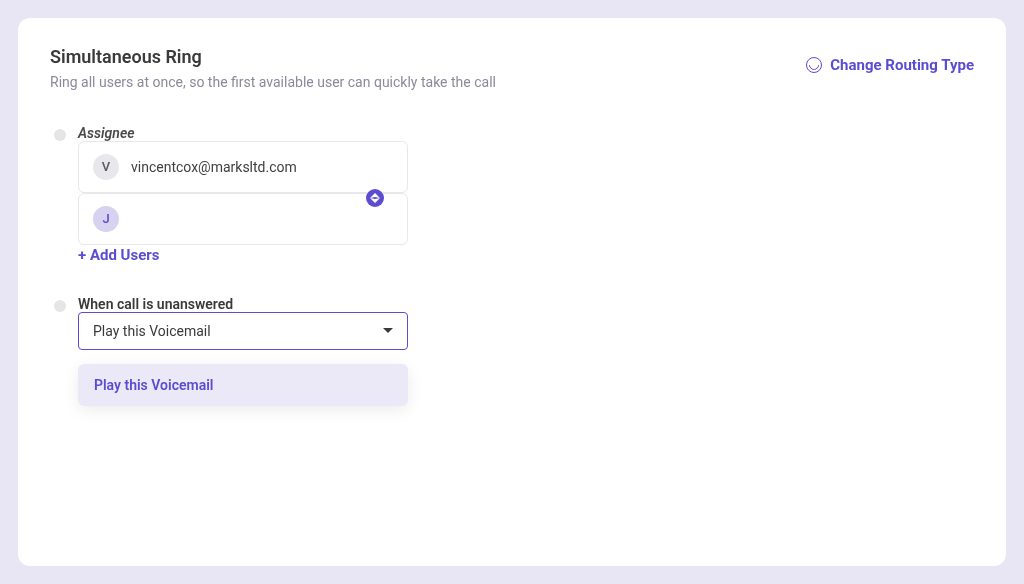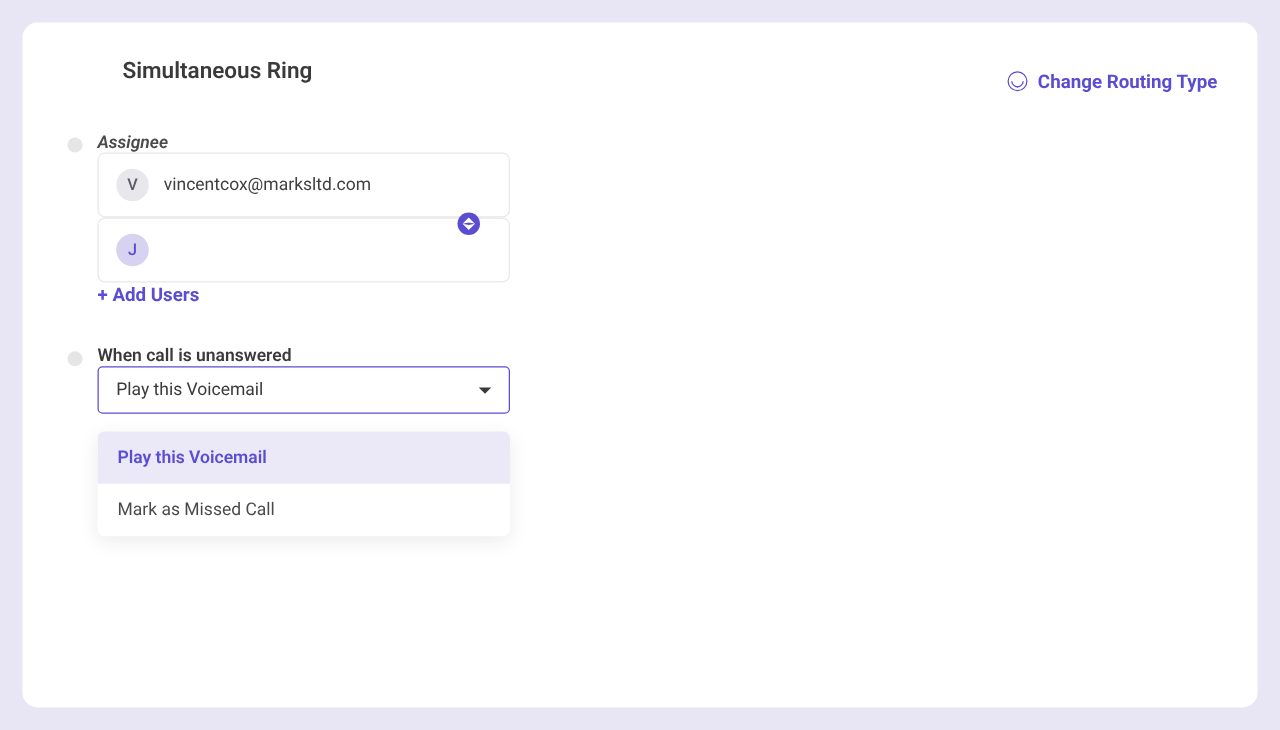--- a/index.html
+++ b/index.html
@@ -18,21 +18,20 @@
       background: #ffffff;
       border-radius: 12px;
       padding: 28px 32px;
       height: 548px;
       position: relative;
     }
     .header {
       display: flex;
       justify-content: space-between;
       align-items: flex-start;
-      margin-left: 48px;
     }
     .title-block {
       flex: 1;
     }
     .page-title {
       font-size: 18px;
       font-weight: 600;
       color: #3a3a3a;
       margin-bottom: 6px;
     }
@@ -206,20 +205,21 @@
       color: #4a4a4a;
     }
   </style>
 </head>
 <body>
 
 <div class="card">
   <div class="header">
     <div class="title-block">
       <h1 class="page-title">Simultaneous Ring</h1>
+      <p class="page-description">Ring all users at once, so the first available user can quickly take the call</p>
     </div>
     <div class="change-routing">
       <span class="change-routing-icon"></span>
       <span>Change Routing Type</span>
     </div>
   </div>
 
   <div class="section">
     <div class="section-label">Assignee</div>
     <div class="assignee-list">
@@ -241,17 +241,16 @@
 
   <div class="section">
     <div class="unanswered-label">When call is unanswered</div>
     <div class="select-wrapper">
       <div class="select-box">
         <span class="select-value">Play this Voicemail</span>
         <span class="caret-down"></span>
       </div>
       <div class="dropdown">
         <div class="dropdown-option selected">Play this Voicemail</div>
-        <div class="dropdown-option">Mark as Missed Call</div>
       </div>
     </div>
   </div>
 </div>
 
 </body></html>

